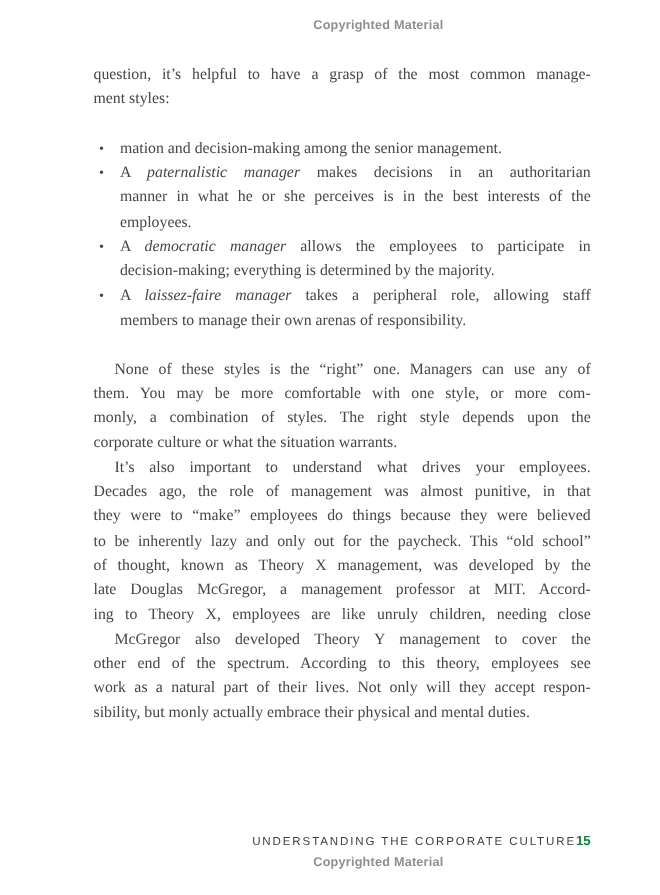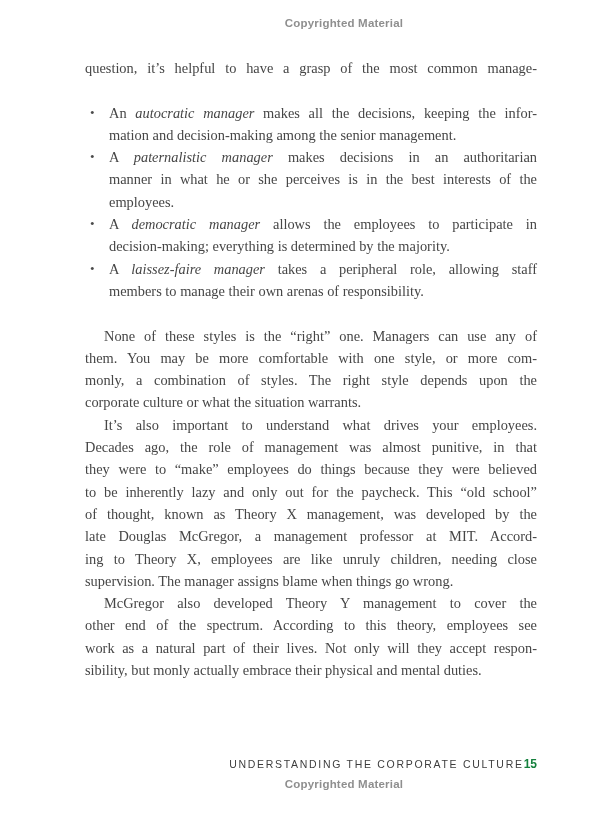--- a/index.html
+++ b/index.html
@@ -76,26 +76,26 @@
 </style>
 </head>
 <body>
 
 <div class="page">
   <div class="copy-note top">Copyrighted Material</div>
 
   <div class="body-col">
       <div class="para">
         <div class="line">question, it’s helpful to have a grasp of the most common manage-</div>
+        <div class="line last">ment styles:</div>
       </div>
       <div class="spacer"></div>
       <div class="bullet-list">
         <div class="bullet-item">
           <span class="bullet-marker">•</span>
-          <div class="line">An <i>autocratic manager</i> makes all the decisions, keeping the infor-</div>
           <div class="line last">mation and decision-making among the senior management.</div>
         </div>
         <div class="bullet-item">
           <span class="bullet-marker">•</span>
           <div class="line">A <i>paternalistic manager</i> makes decisions in an authoritarian</div>
           <div class="line">manner in what he or she perceives is in the best interests of the</div>
           <div class="line last">employees.</div>
         </div>
         <div class="bullet-item">
           <span class="bullet-marker">•</span>
@@ -116,21 +116,20 @@
         <div class="line last">corporate culture or what the situation warrants.</div>
       </div>
       <div class="para">
         <div class="line first-indent">It’s also important to understand what drives your employees.</div>
         <div class="line">Decades ago, the role of management was almost punitive, in that</div>
         <div class="line">they were to “make” employees do things because they were believed</div>
         <div class="line">to be inherently lazy and only out for the paycheck. This “old school”</div>
         <div class="line">of thought, known as Theory X management, was developed by the</div>
         <div class="line">late Douglas McGregor, a management professor at MIT. Accord-</div>
         <div class="line">ing to Theory X, employees are like unruly children, needing close</div>
-        <div class="line last">supervision. The manager assigns blame when things go wrong.</div>
       </div>
       <div class="para">
         <div class="line first-indent">McGregor also developed Theory Y management to cover the</div>
         <div class="line">other end of the spectrum. According to this theory, employees see</div>
         <div class="line">work as a natural part of their lives. Not only will they accept respon-</div>
         <div class="line last">sibility, but monly actually embrace their physical and mental duties.</div>
       </div>
     </div>
 
   <div class="footer-row">

